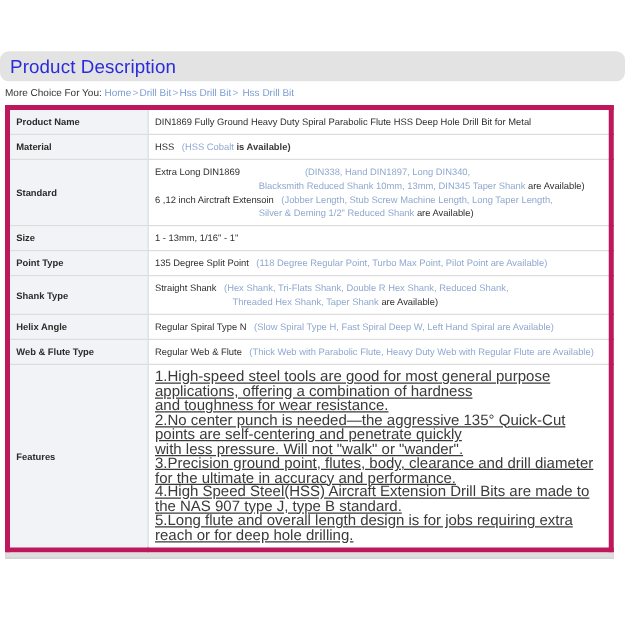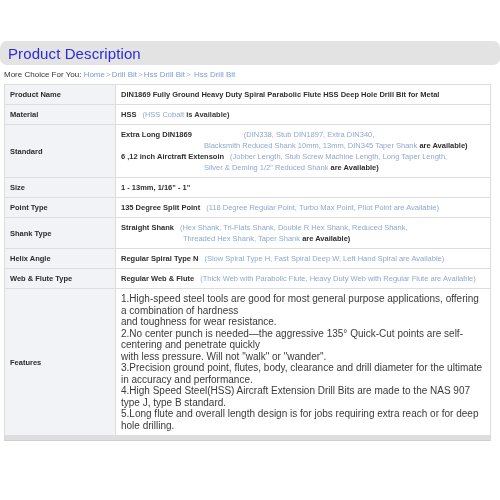--- a/index.html
+++ b/index.html
@@ -53,21 +53,21 @@
   }
   .breadcrumb .bc-sep {
     color: #9ab0d6;
     font-size: 8px;
     padding: 0 1px;
   }
   table.spec {
     width: 487px;
     margin: 0 0 0 4px;
     border-collapse: collapse;
-    border: 1px solid #be185d;
+    border: 4px solid #be185d;
     table-layout: fixed;
     background: #ffffff;
   }
   table.spec tr { }
   table.spec td {
     border: 1px solid #dddddd;
     vertical-align: middle;
     padding: 4px 5px;
     font-size: 7.5px;
     line-height: 11px;
@@ -79,21 +79,21 @@
     color: #2b2b2b;
     font-size: 8.2px;
     padding-left: 6px;
   }
   td.value {
     background: #ffffff;
     color: #3a3a3a;
     font-size: 7.6px;
   }
   .v-main {
-    font-weight: bold;
+    font-weight: normal;
     color: #2f2f2f;
   }
   .v-opt {
     color: #8fa8cf;
     font-weight: normal;
   }
   .v-opt .tail {
     color: #3a3a3a;
     font-weight: bold;
   }
@@ -113,21 +113,22 @@
     line-height: 11px;
     padding-left: 62px;
   }
   .sp-gap { display: inline-block; width: 52px; }
   .sp-gap-sm { display: inline-block; width: 6px; }
   .feat-line {
     display: block;
     line-height: 11.5px;
     color: #3a3a3a;
     font-weight: normal;
-    font-size: 10px;
+    font-size: 12px;
+    text-decoration: underline;
   }
   td.features-val { padding: 5px 5px 5px 5px; }
   td.features-label { vertical-align: middle; }
   .bottom-bar {
     width: 487px;
     height: 5px;
     margin: 0 0 0 4px;
     background: #dedede;
     border-left: 1px solid #d7d7d7;
     border-right: 1px solid #d7d7d7;
@@ -160,21 +161,21 @@
 
       <tr>
         <td class="label">Material</td>
         <td class="value"><span class="v-main">HSS</span><span class="sp-gap-sm"></span><span class="v-opt"><span>(HSS Cobalt</span> <span class="tail">is Available)</span></span></td>
       </tr>
 
 
       <tr>
         <td class="label">Standard</td>
         <td class="value">
-          <span class="std-line"><span class="v-main">Extra Long DIN1869</span><span class="sp-gap"></span><span class="v-opt">(DIN338, Stub DIN1897, Extra DIN340,</span></span>
+          <span class="std-line"><span class="v-main">Extra Long DIN1869</span><span class="sp-gap"></span><span class="v-opt">(DIN338, Hand DIN1897, Long DIN340,</span></span>
           <span class="std-indent"><span class="v-opt">Blacksmith Reduced Shank 10mm, 13mm, DIN345 Taper Shank</span> <span class="v-main">are Available)</span></span>
           <span class="std-line"><span class="v-main">6 ,12 inch Airctraft Extensoin</span><span class="sp-gap-sm"></span><span class="v-opt">(Jobber Length, Stub Screw Machine Length, Long Taper Length,</span></span>
           <span class="std-indent"><span class="v-opt">Silver &amp; Deming 1/2" Reduced Shank</span> <span class="v-main">are Available)</span></span>
         </td>
       </tr>
 
       <tr>
         <td class="label">Size</td>
         <td class="value"><span class="v-main">1 - 13mm, 1/16" - 1"</span></td>
       </tr>

